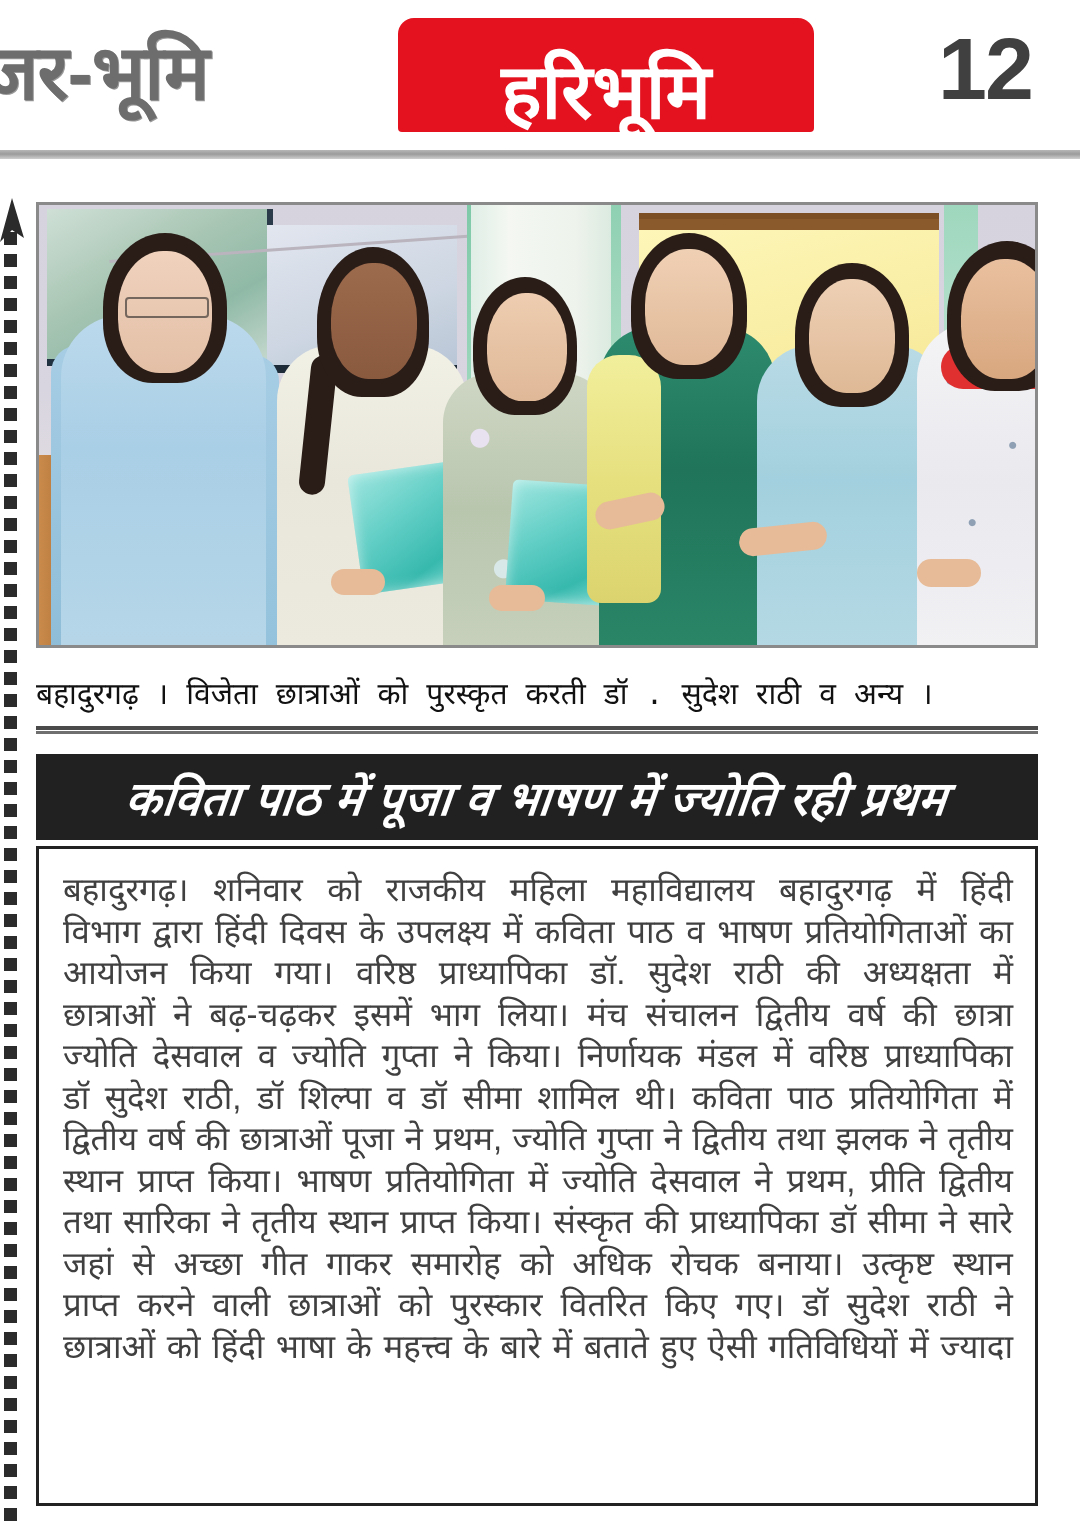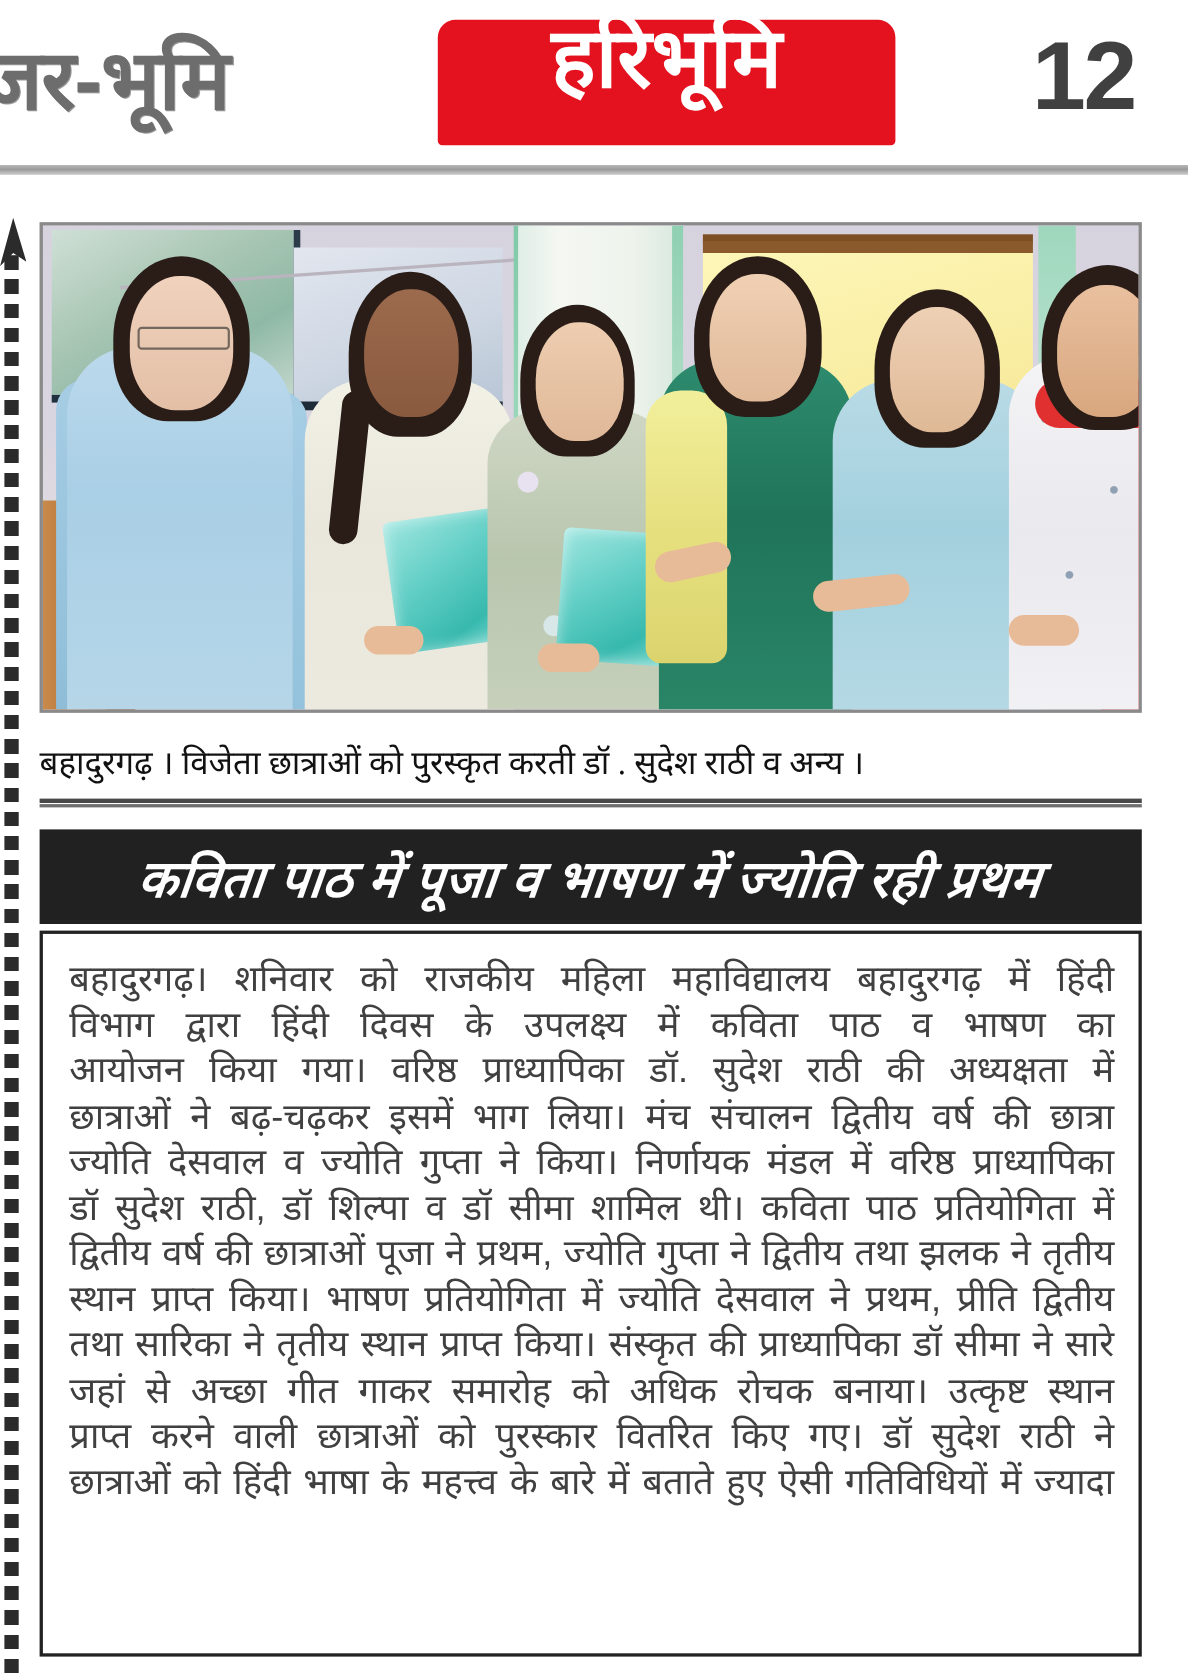--- a/index.html
+++ b/index.html
@@ -33,21 +33,21 @@
     color:#6d6d6d;
     letter-spacing:-1px;
     white-space:nowrap;
     text-shadow:1px 1px 0 #9a9a9a;
   }
   .logo-box{
     position:absolute;left:398px;top:18px;
     width:416px;height:114px;
     background:#e4111f;
     border-radius:16px 16px 4px 4px;
-    display:flex;align-items:flex-start;justify-content:center;
+    display:flex;align-items:flex-end;justify-content:center;
   }
   .logo-text{
     color:#ffffff;
     font-size:76px;font-weight:bold;
     letter-spacing:0px;
     line-height:1;
     transform:translateY(-2px);
     white-space:nowrap;
   }
   .page-num{
@@ -181,21 +181,21 @@
   .p6-hair{left:908px;top:36px;width:120px;height:150px;}
   .p6-head{left:922px;top:54px;width:90px;height:120px;
     background:linear-gradient(to bottom,#e9c09f,#d8a77f);}
 
   .hand{position:absolute;background:#e7bb97;border-radius:14px;}
 
   
   .caption{
     position:absolute;left:36px;top:672px;width:1010px;
     font-size:30px;color:#111;
-    font-family:Liberation Serif, serif;
+    font-family:Liberation Mono, monospace;
     white-space:nowrap;
   }
 
   
   .dbl-rule{
     position:absolute;left:36px;top:726px;width:1002px;height:8px;
     border-top:4px solid #4a4a4a;
     border-bottom:3px solid #6f6f6f;
     box-sizing:border-box;
   }
@@ -340,20 +340,21 @@
         <span>द्वारा</span>
         <span>हिंदी</span>
         <span>दिवस</span>
         <span>के</span>
         <span>उपलक्ष्य</span>
         <span>में</span>
         <span>कविता</span>
         <span>पाठ</span>
         <span>व</span>
         <span>भाषण</span>
+        <span>प्रतियोगिताओं</span>
         <span>का</span>
       </div>
       <div class="para-line justify">
         <span>आयोजन</span>
         <span>किया</span>
         <span>गया।</span>
         <span>वरिष्ठ</span>
         <span>प्राध्यापिका</span>
         <span>डॉ.</span>
         <span>सुदेश</span>

